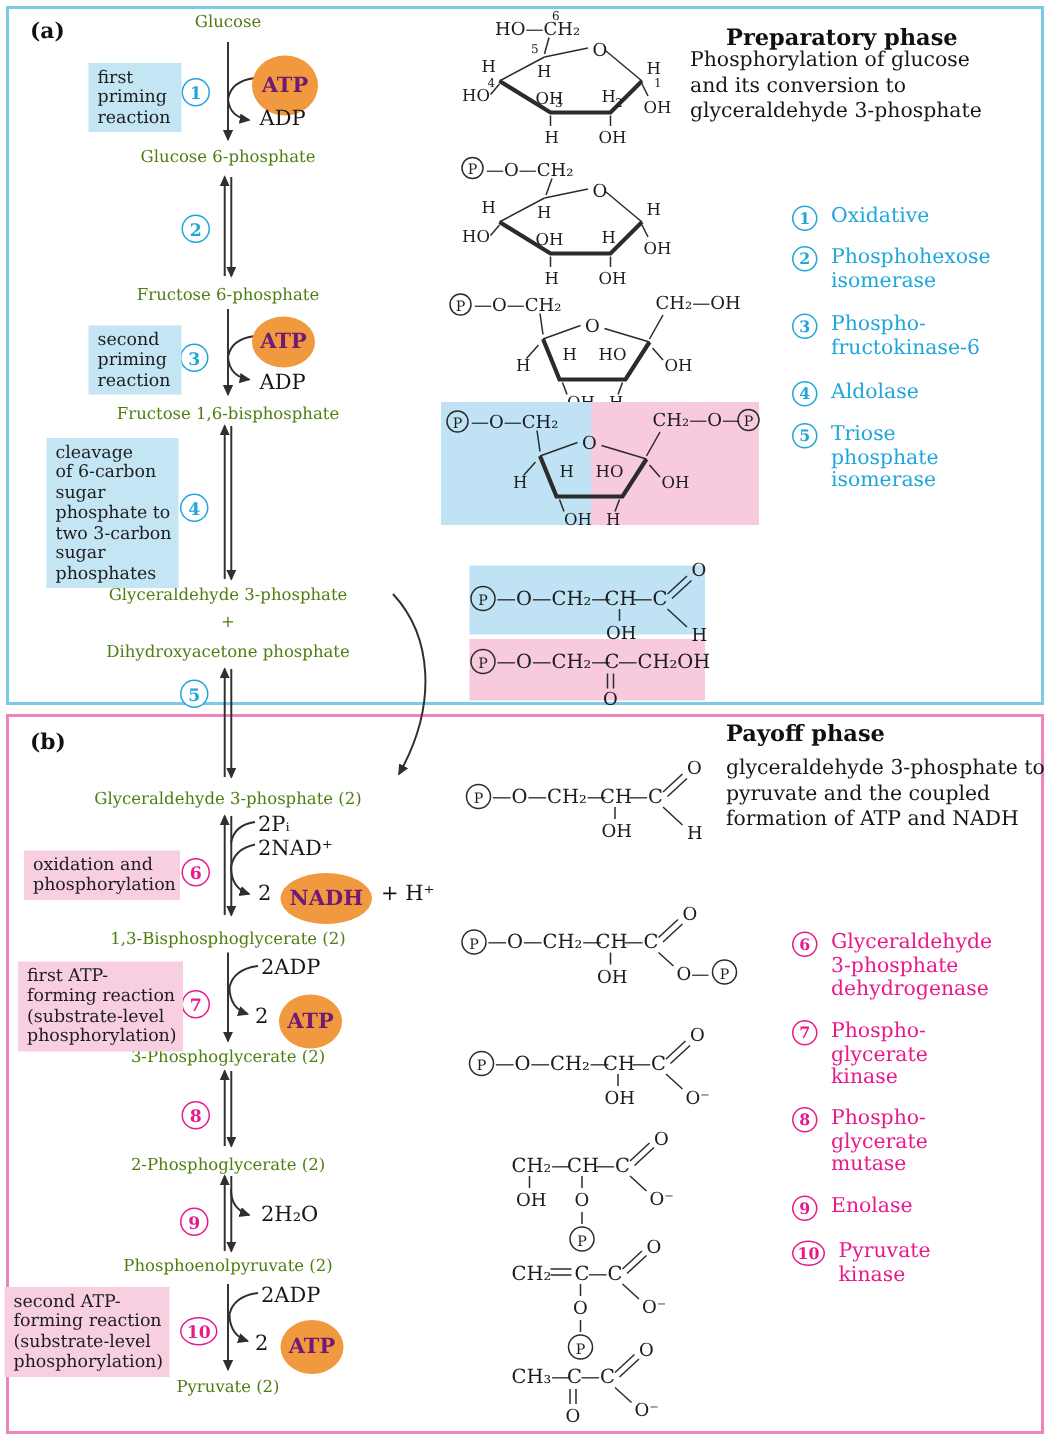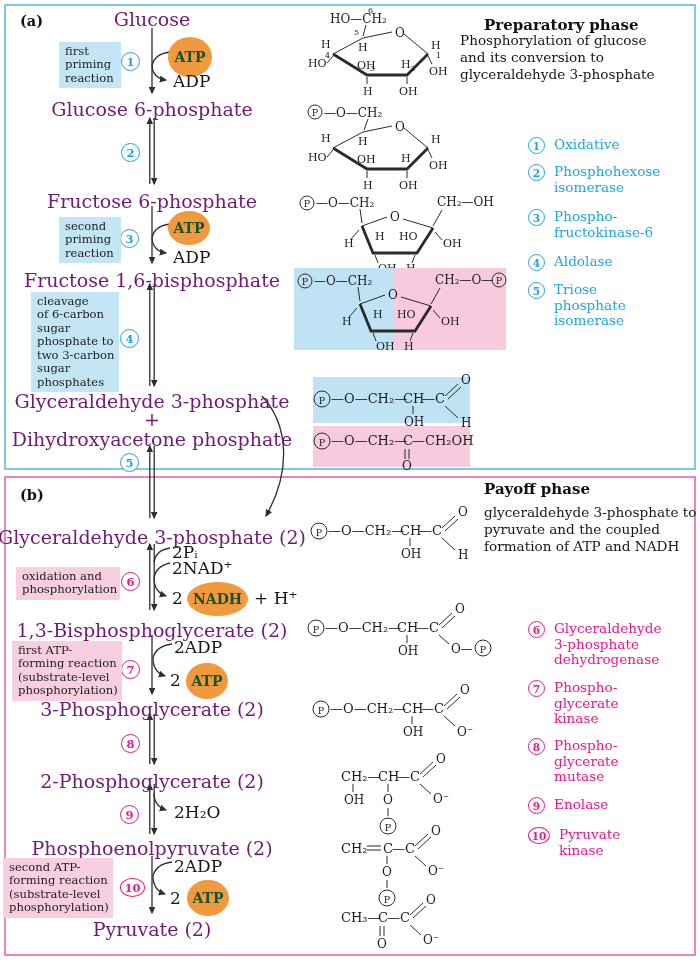--- a/index.html
+++ b/index.html
@@ -2,36 +2,36 @@
 <html><head>
 <meta charset="utf-8">
 <style>
   html,body{margin:0;padding:0;background:#fff;}
   .canvas{position:relative;width:700px;height:960px;background:#fff;overflow:hidden;
           font-family:"DejaVu Serif","DejaVu Sans",serif;color:#1a1a1a;}
   .abs{position:absolute;}
   .boxa{border:2px solid #79cbe8;}
   .boxb{border:2px solid #f083b8;}
   .tag{font-weight:bold;font-size:14.5px;color:#111;z-index:3;}
-  .cn{font-size:19px;color:#701a75;white-space:nowrap;z-index:3;}
+  .cn{font-size:11px;color:#4d7c0f;white-space:nowrap;z-index:3;}
   .cnc{transform:translateX(-50%);}
   .title{font-weight:bold;font-size:15px;color:#101010;z-index:3;}
   .desc div{font-size:13.6px;line-height:17px;color:#161616;white-space:nowrap;}
   .note{background:#c3e5f4;color:#1d1d1d;font-size:11.6px;line-height:1.16;padding:3px 6px;z-index:3;}
   .note.pink{background:#f8cfe1;}
   .note div{white-space:nowrap;}
   .stepc{width:19px;height:19px;border-radius:50%;display:flex;align-items:center;justify-content:center;
          font-weight:bold;font-size:11.5px;background:#fff;box-sizing:border-box;z-index:3;}
   .stepc.sm{width:17px;height:17px;font-size:10.5px;flex:none;}
   .stepc.wide{width:25px;text-align:right;}
   .cy{color:#1fa6db;border:1.7px solid #1fa6db;}
   .mg{color:#e8198b;border:1.7px solid #e8198b;}
   .oval{position:absolute;border-radius:50%;background:#f0993e;display:flex;align-items:center;justify-content:center;
-        font-weight:bold;font-size:14px;color:#14532d;z-index:2;}
-  .cof{position:absolute;font-size:17px;color:#161616;white-space:nowrap;z-index:2;}
+        font-weight:bold;font-size:14px;color:#701a75;z-index:2;}
+  .cof{position:absolute;font-size:14px;color:#161616;white-space:nowrap;z-index:2;}
   .enz{position:absolute;display:flex;gap:9px;align-items:flex-start;z-index:3;}
   .enz .lines div{font-size:13.6px;line-height:15.5px;white-space:nowrap;}
   .enz.cyt .lines div{color:#1fa6db;}
   .enz.mgt .lines div{color:#e8198b;}
   svg{position:absolute;overflow:visible;}
   svg text{font-family:"DejaVu Serif","DejaVu Sans",serif;fill:#1c1c1c;font-size:12px;}
   svg text.f13{font-size:13px;}
   svg text.f11{font-size:11px;}
   svg text.f8{font-size:8px;}
   svg text.pp{font-size:9.5px;text-anchor:middle;}

